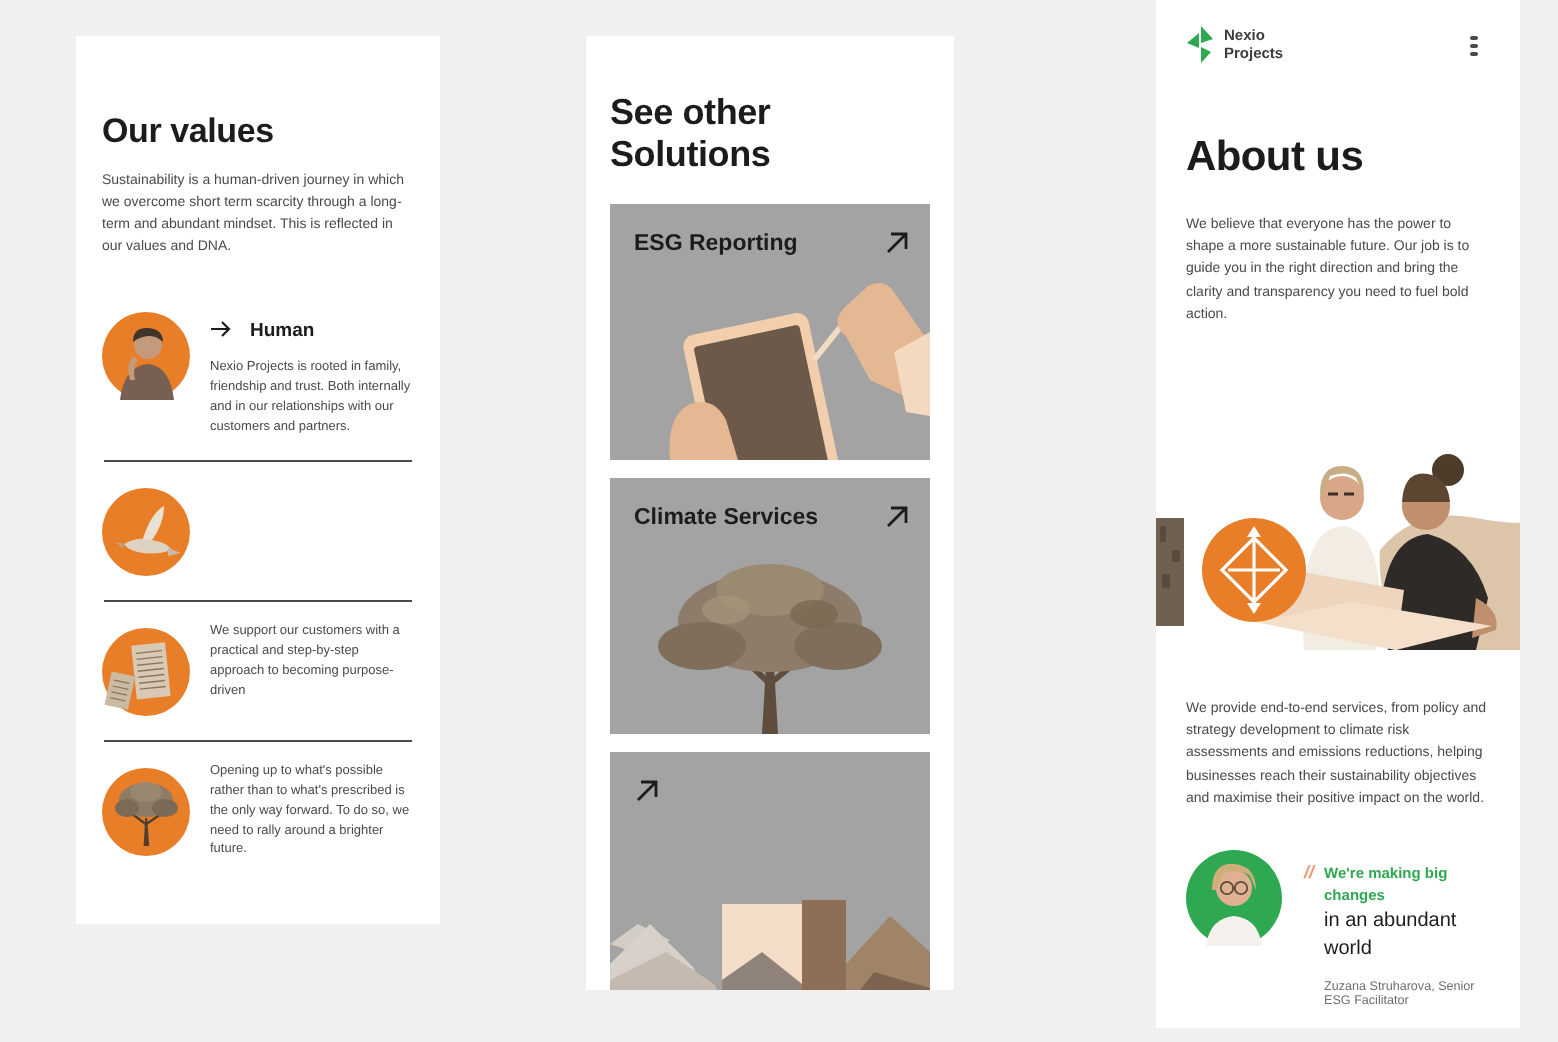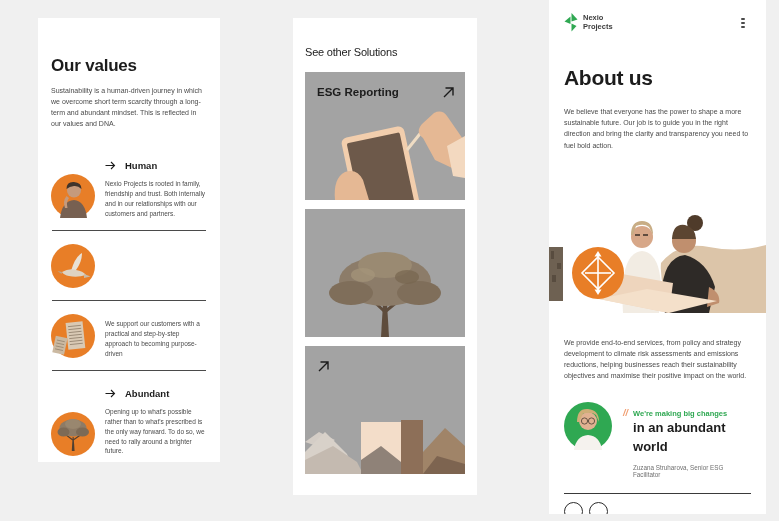--- a/index.html
+++ b/index.html
@@ -1,34 +1,34 @@
 <!DOCTYPE html>
 <html><head>
 <meta charset="utf-8">
 <style>
   html,body{margin:0;padding:0;background:#f0f0f0;}
   .stage{position:relative;width:779px;height:521px;background:#f0f0f0;overflow:hidden;
          font-family:"Liberation Sans",sans-serif;color:#1c1c1c;}
   .panel{position:absolute;background:#fff;box-sizing:border-box;overflow:hidden;}
   .p-values{left:38px;top:18px;width:182px;height:444px;padding:38px 13px 0;}
   .p-solutions{left:293px;top:18px;width:184px;height:477px;padding:28px 12px 0;}
-  .p-about{left:549px;top:0;width:217px;height:514px;}
+  .p-about{left:578px;top:0;width:182px;height:514px;}
 
   
   .values-title{font-size:17px;font-weight:800;margin:0 0 10px;letter-spacing:-.2px;}
   .intro{font-size:7px;line-height:1.55;color:#4a4a4a;margin:0 0 14px;}
-  .value-item{display:flex;gap:10px;align-items:flex-end;padding:10px 0 12px;cursor:pointer;}
+  .value-item{display:flex;gap:10px;align-items:flex-start;padding:10px 0 12px;cursor:pointer;}
   .value-photo{width:44px;height:44px;flex:none;margin-top:3px;}
   .value-head{display:flex;align-items:center;gap:9px;margin:3px 0 5px;}
   .value-label{font-size:9.5px;font-weight:800;}
   .value-desc{font-size:6.5px;line-height:1.5;color:#4a4a4a;margin:0;}
   .vdivider{border:none;border-top:1px solid #4a4a4a;margin:0 1px;}
 
   
-  .sol-title{font-size:11px;font-weight:400;margin:0 0 14px;letter-spacing:-.2px;}
+  .sol-title{font-size:18px;font-weight:700;margin:0 0 14px;letter-spacing:-.2px;}
   .sol-card{position:relative;background:#a3a3a3;height:128px;margin-bottom:9px;cursor:pointer;overflow:hidden;}
   .sol-head{position:absolute;top:13px;left:12px;right:10px;display:flex;justify-content:space-between;align-items:flex-start;z-index:2;}
   .sol-label{font-size:11.5px;font-weight:800;line-height:1.25;width:108px;}
   .sol-img{position:absolute;left:0;right:0;bottom:0;}
   .sol-img svg{display:block;width:100%;}
 
   
   .about-header{display:flex;justify-content:space-between;align-items:flex-start;padding:13px 15px 0;}
   .logo{display:flex;gap:4px;align-items:flex-start;cursor:pointer;}
   .logo-text{font-size:7.5px;line-height:1.2;color:#3d3d3d;font-weight:700;}
@@ -37,21 +37,21 @@
   .about-title{font-size:21px;font-weight:800;margin:30px 15px 16px;letter-spacing:-.3px;}
   .body-text{font-size:7px;line-height:1.6;color:#4a4a4a;margin:11px 15px 0;}
   .collage{position:relative;height:125px;margin-top:50px;}
   .collage svg{display:block;}
   .vision-title{font-size:15px;font-weight:800;margin:21px 15px 0;letter-spacing:-.2px;}
   .testimonial{display:flex;gap:11px;margin:20px 15px 0;align-items:flex-start;}
   .t-avatar{width:48px;height:48px;flex:none;}
   .t-quote{display:flex;gap:5px;padding-top:7px;}
   .q-mark{color:#f09a6b;font-weight:800;font-style:italic;font-size:9px;line-height:1;}
   .q-line1{color:#2fa852;font-weight:800;font-size:7.5px;line-height:1.45;}
-  .q-line2{color:#1c1c1c;font-weight:700;font-size:13px;line-height:1.45;}
+  .q-line2{color:#1c1c1c;font-weight:400;font-size:10px;line-height:1.45;}
   .q-attr{font-size:6.3px;color:#6f6f6f;margin-top:7px;}
   .t-divider{border:none;border-top:1px solid #3a3a3a;margin:15px 15px 0;}
   .carousel{display:flex;gap:6px;margin:8px 15px 0;}
   .c-btn{width:19px;height:19px;border-radius:50%;border:1px solid #2c2c2c;background:#fff;
          display:flex;align-items:center;justify-content:center;padding:0;cursor:pointer;}
 </style>
 </head>
 <body>
 
 <div class="stage">
@@ -136,28 +136,20 @@
           <circle cx="22" cy="22" r="22" fill="#e87e27"></circle>
           <path d="M20.8 39 L21.6 25 L22.6 25 L23.6 39 Z" fill="#4f3f31"></path>
           <path d="M21.8 28 L14.5 22.5 M22.2 28 L29.5 23" stroke="#4f3f31" stroke-width="1.1" fill="none"></path>
           <ellipse cx="22" cy="16" rx="13.5" ry="8.5" fill="#8d7b66"></ellipse>
           <ellipse cx="12.5" cy="20" rx="6" ry="4.5" fill="#7c6a56"></ellipse>
           <ellipse cx="31.5" cy="20" rx="6.5" ry="4.5" fill="#7c6a56"></ellipse>
           <ellipse cx="22" cy="12" rx="8" ry="5" fill="#99876f"></ellipse>
         </svg>
       </span>
       <div class="value-text">
-        <div class="value-head">
-          <span>
-            <svg width="11" height="9" viewBox="0 0 11 9">
-                <path d="M0.5 4.5 H9.5 M6 1 L9.5 4.5 L6 8" fill="none" stroke="#1c1c1c" stroke-width="1.1"></path>
-              </svg>
-          </span>
-          <span class="value-label">Abundant</span>
-        </div>
         <p class="value-desc">Opening up to what's possible rather than to what's prescribed is the only way forward. To do so, we need to rally around a brighter future.</p>
       </div>
     </div>
   </section>
 
   <section class="panel p-solutions">
     <h1 class="sol-title">See other Solutions</h1>
 
     <div class="sol-card">
       <div class="sol-head">
@@ -176,20 +168,28 @@
           </g>
           <path d="M30 100 Q28 78 40 72 Q52 68 58 80 L64 100 Z" fill="#e5b894"></path>
           <line x1="102" y1="50" x2="126" y2="20" stroke="#efdcc3" stroke-width="3"></line>
           <path d="M118 38 Q110 32 117 24 L129 13 Q137 9 142 16 L160 42 L160 74 L130 60 Z" fill="#e5b894"></path>
           <path d="M142 46 L160 36 L160 78 L148 76 Z" fill="#f3d9c0"></path>
         </svg>
       </span>
     </div>
 
     <div class="sol-card">
+      <div class="sol-head">
+        <span class="sol-label">Climate Services</span>
+        <span>
+          <svg width="13" height="13" viewBox="0 0 13 13">
+              <path d="M2 11 L10.5 2.5 M3.5 2 H11 V9.5" fill="none" stroke="#1c1c1c" stroke-width="1.4"></path>
+            </svg>
+        </span>
+      </div>
       <span class="sol-img">
         <svg viewBox="0 0 160 96" height="96" preserveAspectRatio="xMidYMax slice">
           <path d="M76 96 L78 62 L82 62 L84 96 Z" fill="#5e4c3c"></path>
           <path d="M79 70 L62 54 M81 70 L98 56 M80 66 L80 50" stroke="#5e4c3c" stroke-width="3" fill="none"></path>
           <ellipse cx="80" cy="40" rx="46" ry="25" fill="#8c7c69"></ellipse>
           <ellipse cx="46" cy="52" rx="22" ry="12" fill="#7f6e5a"></ellipse>
           <ellipse cx="114" cy="52" rx="22" ry="12" fill="#7f6e5a"></ellipse>
           <ellipse cx="80" cy="24" rx="27" ry="13" fill="#9a8a72"></ellipse>
           <ellipse cx="58" cy="34" rx="12" ry="7" fill="#a5957b" opacity="0.7"></ellipse>
           <ellipse cx="102" cy="36" rx="12" ry="7" fill="#76654f" opacity="0.7"></ellipse>

